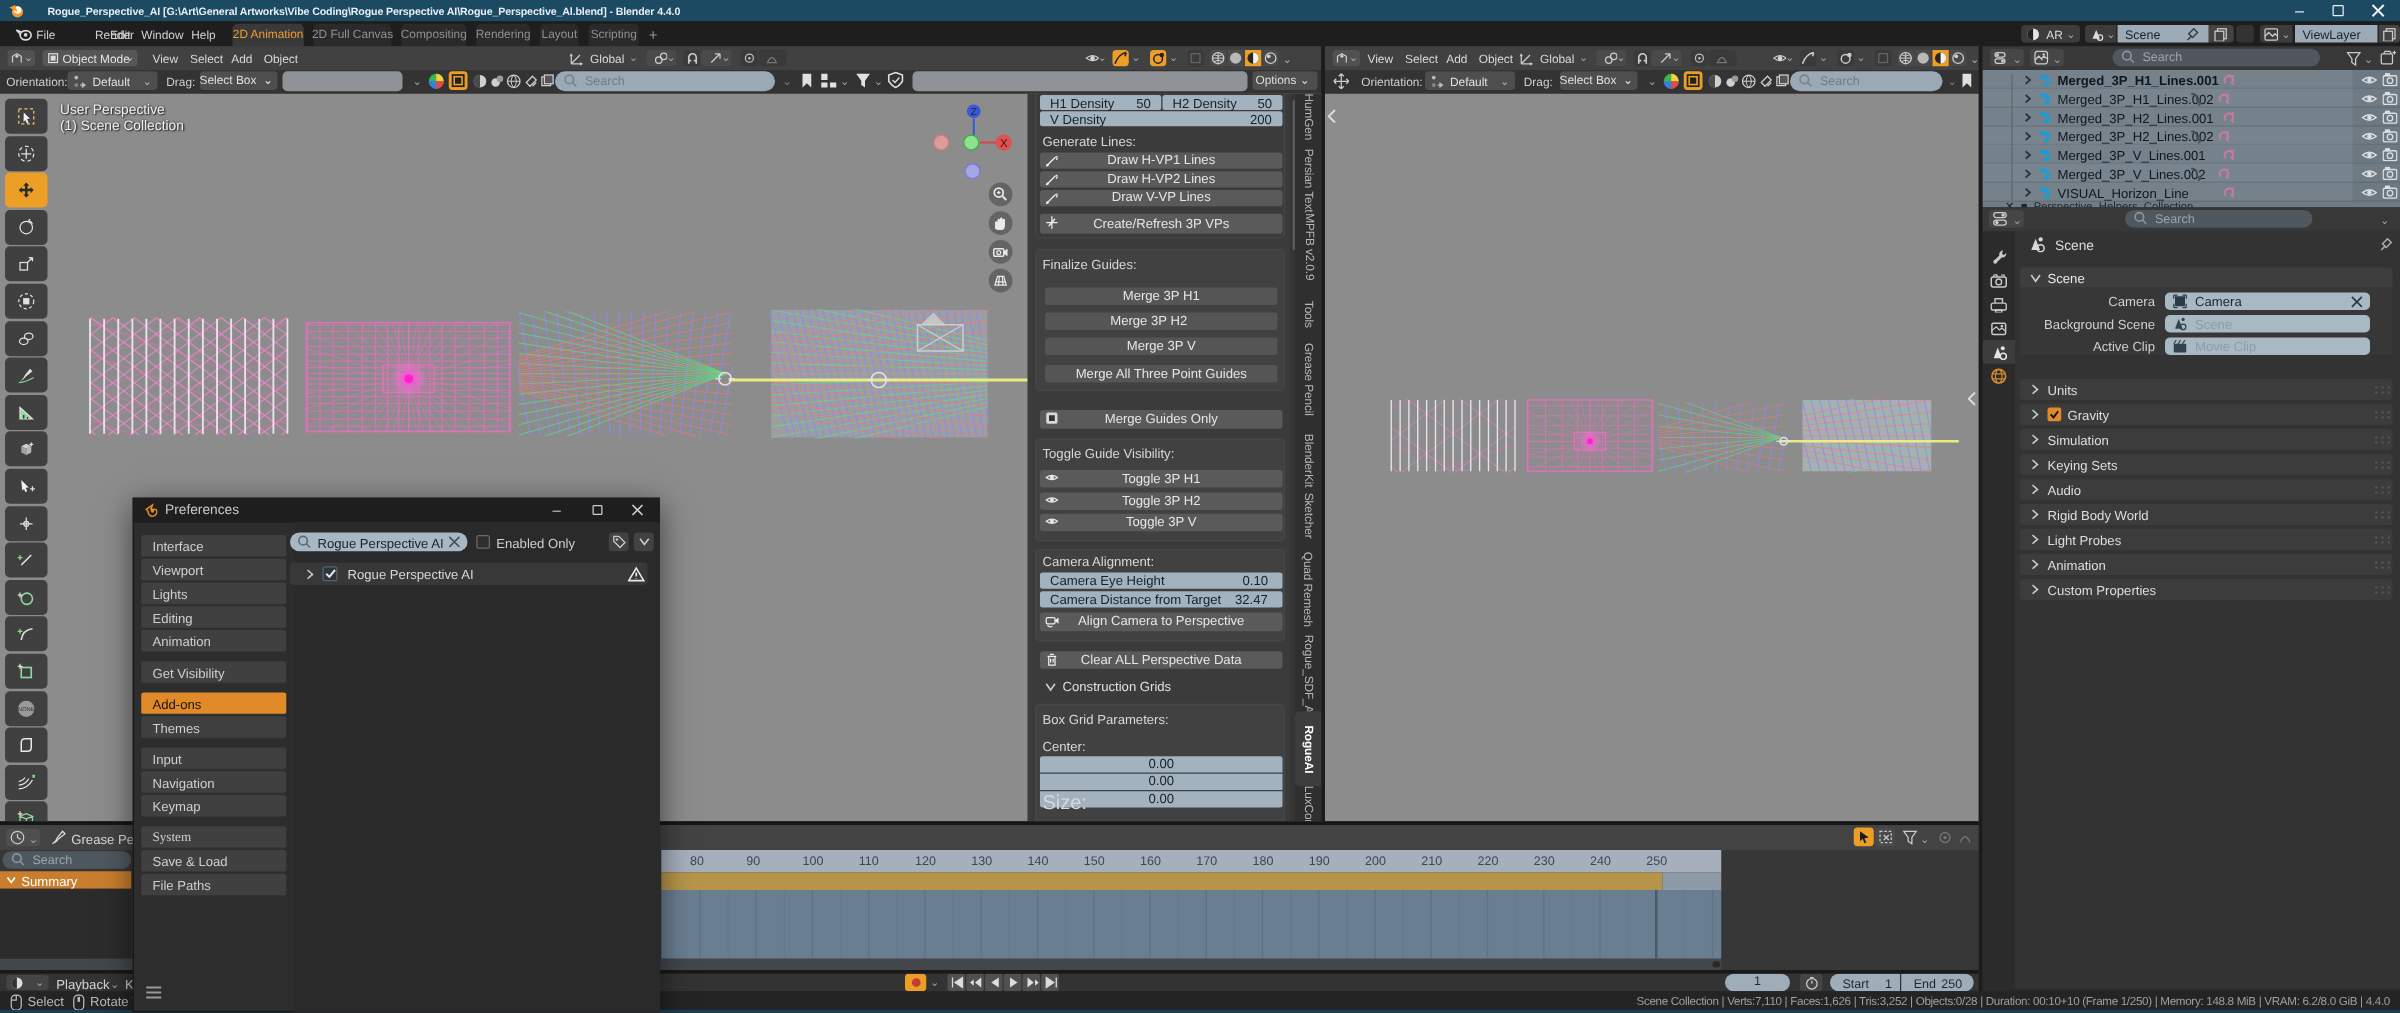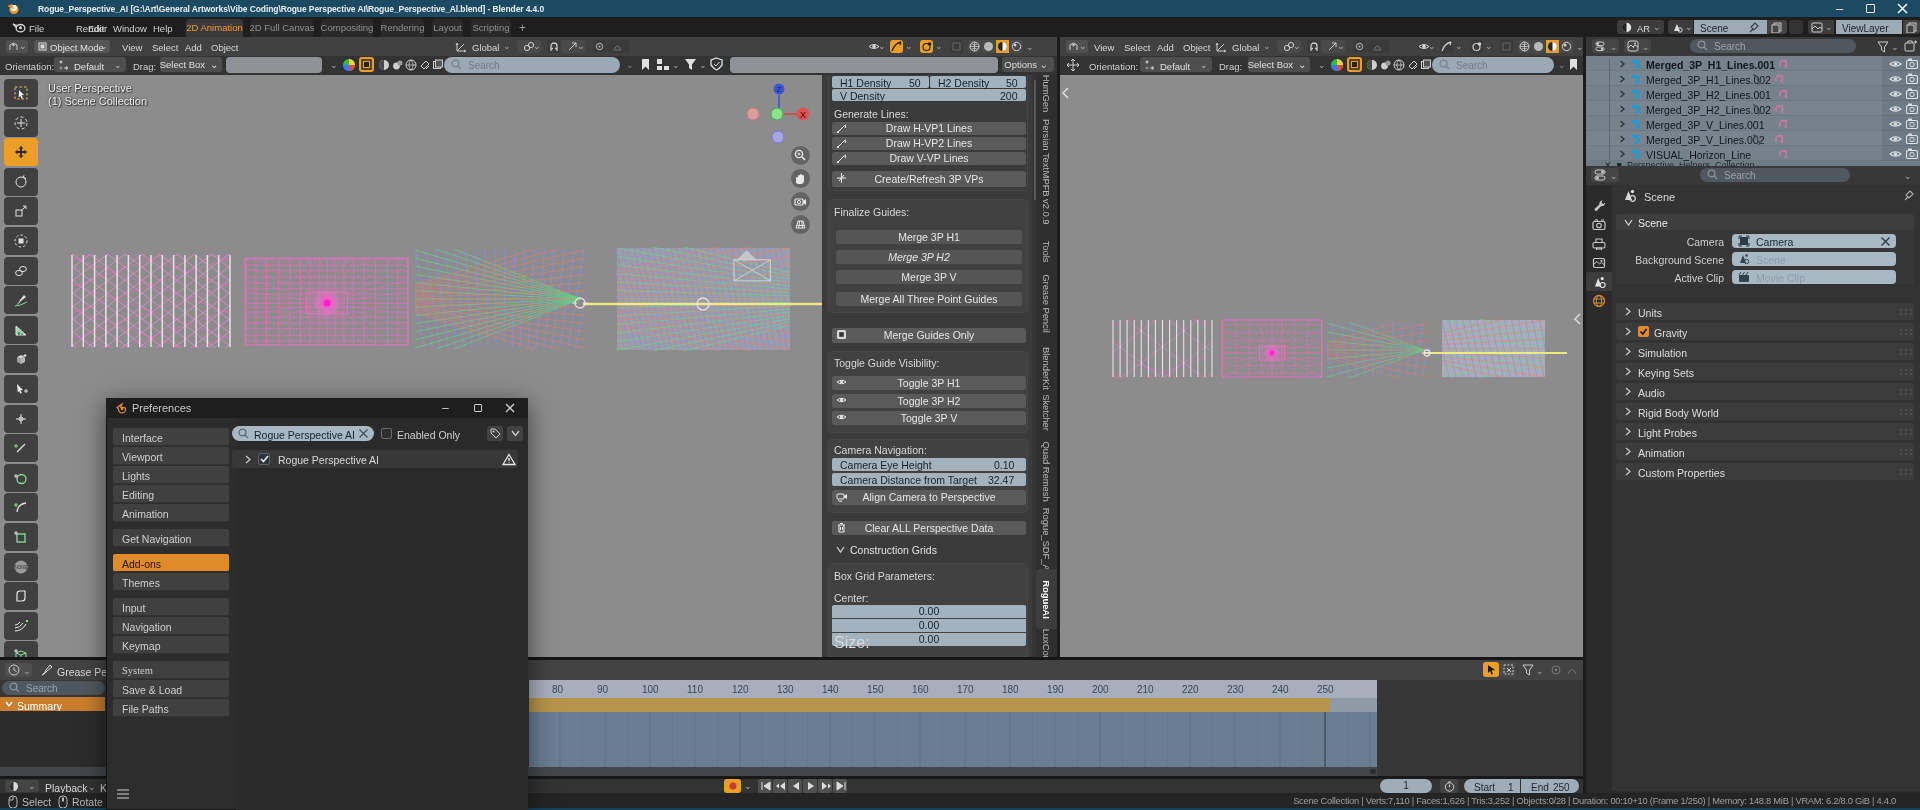--- a/index.html
+++ b/index.html
@@ -704,21 +704,21 @@
       <div style="position:absolute;left:6px;top:96px;width:194px;height:16px;background:#5a5a5a;border-radius:2.5px;"></div>
       <svg style="position:absolute;left:10px;top:97px;" width="11" height="14" viewBox="0 0 11 14">
         <path d="M1 6 H10 M5.5 1 V11 M3 9 L8 3" stroke="#eee" fill="none"></path>
       </svg>
       <div style="position:absolute;left:6px;top:96px;width:194px;height:16px;font-size:10.5px;color:#e6e6e6;display:flex;align-items:center;justify-content:center;white-space:nowrap;line-height:1;">Create/Refresh 3P VPs</div>
       <div style="position:absolute;left:2px;top:124px;width:200px;height:114px;border:1px solid #474747;border-radius:4px;background:#414141;"></div>
       <div style="position:absolute;left:8px;top:132px;font-size:10.5px;color:#d8d8d8;white-space:nowrap;line-height:1;">Finalize Guides:</div>
       <div style="position:absolute;left:10px;top:155px;width:186px;height:14px;background:#555;border-radius:2.5px;"></div>
       <div style="position:absolute;left:10px;top:155px;width:186px;height:14px;font-size:10.5px;color:#e6e6e6;display:flex;align-items:center;justify-content:center;white-space:nowrap;line-height:1;">Merge 3P H1</div>
       <div style="position:absolute;left:10px;top:175px;width:186px;height:14px;background:#555;border-radius:2.5px;"></div>
-      <div style="position:absolute;left:10px;top:175px;width:166px;height:14px;font-size:10.5px;color:#e6e6e6;display:flex;align-items:center;justify-content:center;white-space:nowrap;line-height:1;font-style:italic;">Merge 3P H2</div>
+      <div style="position:absolute;left:10px;top:175px;width:166px;height:14px;font-size:10.5px;color:#e6e6e6;display:flex;align-items:center;justify-content:center;white-space:nowrap;line-height:1;">Merge 3P H2</div>
       <div style="position:absolute;left:10px;top:195px;width:186px;height:14px;background:#555;border-radius:2.5px;"></div>
       <div style="position:absolute;left:10px;top:195px;width:186px;height:14px;font-size:10.5px;color:#e6e6e6;display:flex;align-items:center;justify-content:center;white-space:nowrap;line-height:1;">Merge 3P V</div>
       <div style="position:absolute;left:10px;top:217px;width:186px;height:14px;background:#555;border-radius:2.5px;"></div>
       <div style="position:absolute;left:10px;top:217px;width:186px;height:14px;font-size:10.5px;color:#e6e6e6;display:flex;align-items:center;justify-content:center;white-space:nowrap;line-height:1;">Merge All Three Point Guides</div>
       <div style="position:absolute;left:6px;top:253px;width:194px;height:15px;background:#5a5a5a;border-radius:2.5px;"></div>
       <svg style="position:absolute;left:10px;top:254px;" width="11" height="13" viewBox="0 0 11 13">
         <rect x="1" y="1" width="9" height="9" rx="1.5" fill="#d8d8d8"></rect>
         <rect x="3.2" y="3.2" width="4.6" height="4.6" fill="#333"></rect>
       </svg>
       <div style="position:absolute;left:6px;top:253px;width:194px;height:15px;font-size:10.5px;color:#e6e6e6;display:flex;align-items:center;justify-content:center;white-space:nowrap;line-height:1;">Merge Guides Only</div>
@@ -736,21 +736,21 @@
         <circle cx="5.5" cy="5" r="1.6" fill="#e8e8e8"></circle>
       </svg>
       <div style="position:absolute;left:6px;top:319px;width:194px;height:14px;font-size:10.5px;color:#e6e6e6;display:flex;align-items:center;justify-content:center;white-space:nowrap;line-height:1;">Toggle 3P H2</div>
       <div style="position:absolute;left:6px;top:336px;width:194px;height:14px;background:#5a5a5a;border-radius:2.5px;"></div>
       <svg style="position:absolute;left:10px;top:337px;" width="11" height="12" viewBox="0 0 11 12">
         <path d="M1 5 Q5.5 1.5 10 5 Q5.5 8.5 1 5 Z" fill="none" stroke="#e8e8e8"></path>
         <circle cx="5.5" cy="5" r="1.6" fill="#e8e8e8"></circle>
       </svg>
       <div style="position:absolute;left:6px;top:336px;width:194px;height:14px;font-size:10.5px;color:#e6e6e6;display:flex;align-items:center;justify-content:center;white-space:nowrap;line-height:1;">Toggle 3P V</div>
       <div style="position:absolute;left:2px;top:364px;width:200px;height:74px;border:1px solid #474747;border-radius:4px;background:#414141;"></div>
-      <div style="position:absolute;left:8px;top:370px;font-size:10.5px;color:#d8d8d8;white-space:nowrap;line-height:1;">Camera Navigation:</div>
+      <div style="position:absolute;left:8px;top:370px;font-size:10.5px;color:#d8d8d8;white-space:nowrap;line-height:1;">Camera Alignment:</div>
       <div style="position:absolute;left:6px;top:383px;width:194px;height:13px;background:#a2b3bf;border-radius:2px;"></div>
       <div style="position:absolute;left:14px;top:385px;font-size:10.5px;color:#15222c;white-space:nowrap;line-height:1;">Camera Eye Height</div>
       <div style="position:absolute;left:168px;top:385px;font-size:10.5px;color:#15222c;white-space:nowrap;line-height:1;">0.10</div>
       <div style="position:absolute;left:6px;top:398px;width:194px;height:13px;background:#a2b3bf;border-radius:2px;"></div>
       <div style="position:absolute;left:14px;top:400px;font-size:10.5px;color:#15222c;white-space:nowrap;line-height:1;">Camera Distance from Target</div>
       <div style="position:absolute;left:162px;top:400px;font-size:10.5px;color:#15222c;white-space:nowrap;line-height:1;">32.47</div>
       <div style="position:absolute;left:6px;top:415px;width:194px;height:15px;background:#5a5a5a;border-radius:2.5px;"></div>
       <svg style="position:absolute;left:10px;top:416px;" width="11" height="13" viewBox="0 0 11 13">
         <rect x="1" y="3" width="7" height="5" rx="1" fill="none" stroke="#eee"></rect>
         <path d="M8 5 l3-2 v5 l-3-2" fill="#eee"></path>
@@ -1723,21 +1723,21 @@
     <svg style="position:absolute;left:8px;top:2px;" width="10" height="13" viewBox="0 0 10 13">
       <rect x="1" y="1" width="8" height="12" rx="3.5" fill="none" stroke="#bbb"></rect>
       <path d="M1 5 h4 V1" stroke="#bbb" fill="none"></path>
     </svg>
     <div style="position:absolute;left:22px;top:4px;font-size:10.5px;color:#b9b9b9;white-space:nowrap;line-height:1;">Select</div>
     <svg style="position:absolute;left:58px;top:2px;" width="10" height="13" viewBox="0 0 10 13">
       <rect x="1" y="1" width="8" height="12" rx="3.5" fill="none" stroke="#bbb"></rect>
       <rect x="4" y="2.5" width="2" height="4" fill="#bbb"></rect>
     </svg>
     <div style="position:absolute;left:72px;top:4px;font-size:10.5px;color:#b9b9b9;white-space:nowrap;line-height:1;">Rotate View</div>
-    <div style="position:absolute;left:0px;top:4px;font-size:9.3px;color:#9f9f9f;white-space:nowrap;line-height:1;left:auto;right:24px;letter-spacing:-0.25px;">Scene Collection | Verts:7,110 | Faces:1,626 | Tris:3,252 | Objects:0/28 | Duration: 00:10+10 (Frame 1/250) | Memory: 148.8 MiB | VRAM: 6.2/8.0 GiB | 4.4.0</div>
+    <div style="position:absolute;left:0px;top:4px;font-size:9.3px;color:#9f9f9f;white-space:nowrap;line-height:1;left:auto;right:8px;letter-spacing:-0.25px;">Scene Collection | Verts:7,110 | Faces:1,626 | Tris:3,252 | Objects:0/28 | Duration: 00:10+10 (Frame 1/250) | Memory: 148.8 MiB | VRAM: 6.2/8.0 GiB | 4.4.0</div>
   </div>
 <div style="position:absolute;left:0px;top:808px;width:1920px;height:2px;background:#14425c;"></div>
 <div style="position:absolute;left:106px;top:398px;width:422px;height:412px;overflow:hidden;box-shadow:0 6px 24px rgba(0,0,0,0.55);z-index:50;">
     <div style="position:absolute;left:0px;top:0px;width:422px;height:412px;background:#2d2d2d;border:1px solid #121212;"></div>
     <div style="position:absolute;left:0px;top:0px;width:422px;height:20px;background:#1e1e1e;"></div>
     <svg style="position:absolute;left:7px;top:4px;" width="13" height="12" viewBox="0 0 13 12">
       <path d="M4 5.5 L9 2 L7.7 5.2 L12 5.7 A3.5 3.5 0 1 1 5.5 7.2 Z" fill="none" stroke="#e78c28" stroke-width="1.2"></path>
       <circle cx="9" cy="6.8" r="1.4" fill="#e78c28"></circle>
     </svg>
     <div style="position:absolute;left:26px;top:5px;font-size:11px;color:#c8c8c8;white-space:nowrap;line-height:1;">Preferences</div>
@@ -1750,21 +1750,21 @@
     <div style="position:absolute;left:16px;top:35px;font-size:10.5px;color:#cfcfcf;white-space:nowrap;line-height:1;">Interface</div>
     <div style="position:absolute;left:7px;top:49px;width:116px;height:18px;background:#404040;border-bottom:1px solid #333;border-radius:2px;"></div>
     <div style="position:absolute;left:16px;top:54px;font-size:10.5px;color:#cfcfcf;white-space:nowrap;line-height:1;">Viewport</div>
     <div style="position:absolute;left:7px;top:68px;width:116px;height:18px;background:#404040;border-bottom:1px solid #333;border-radius:2px;"></div>
     <div style="position:absolute;left:16px;top:73px;font-size:10.5px;color:#cfcfcf;white-space:nowrap;line-height:1;">Lights</div>
     <div style="position:absolute;left:7px;top:87px;width:116px;height:18px;background:#404040;border-bottom:1px solid #333;border-radius:2px;"></div>
     <div style="position:absolute;left:16px;top:92px;font-size:10.5px;color:#cfcfcf;white-space:nowrap;line-height:1;">Editing</div>
     <div style="position:absolute;left:7px;top:106px;width:116px;height:18px;background:#404040;border-bottom:1px solid #333;border-radius:2px;"></div>
     <div style="position:absolute;left:16px;top:111px;font-size:10.5px;color:#cfcfcf;white-space:nowrap;line-height:1;">Animation</div>
     <div style="position:absolute;left:7px;top:131px;width:116px;height:18px;background:#404040;border-bottom:1px solid #333;border-radius:2px;"></div>
-    <div style="position:absolute;left:16px;top:136px;font-size:10.5px;color:#cfcfcf;white-space:nowrap;line-height:1;">Get Navigation</div>
+    <div style="position:absolute;left:16px;top:136px;font-size:10.5px;color:#cfcfcf;white-space:nowrap;line-height:1;">Get Visibility</div>
     <div style="position:absolute;left:7px;top:156px;width:116px;height:18px;background:#e08a2a;border-bottom:1px solid #333;border-radius:2px;"></div>
     <div style="position:absolute;left:16px;top:161px;font-size:10.5px;color:#1d1406;white-space:nowrap;line-height:1;">Add-ons</div>
     <div style="position:absolute;left:7px;top:175px;width:116px;height:18px;background:#404040;border-bottom:1px solid #333;border-radius:2px;"></div>
     <div style="position:absolute;left:16px;top:180px;font-size:10.5px;color:#cfcfcf;white-space:nowrap;line-height:1;">Themes</div>
     <div style="position:absolute;left:7px;top:200px;width:116px;height:18px;background:#404040;border-bottom:1px solid #333;border-radius:2px;"></div>
     <div style="position:absolute;left:16px;top:205px;font-size:10.5px;color:#cfcfcf;white-space:nowrap;line-height:1;">Input</div>
     <div style="position:absolute;left:7px;top:219px;width:116px;height:18px;background:#404040;border-bottom:1px solid #333;border-radius:2px;"></div>
     <div style="position:absolute;left:16px;top:224px;font-size:10.5px;color:#cfcfcf;white-space:nowrap;line-height:1;">Navigation</div>
     <div style="position:absolute;left:7px;top:238px;width:116px;height:18px;background:#404040;border-bottom:1px solid #333;border-radius:2px;"></div>
     <div style="position:absolute;left:16px;top:243px;font-size:10.5px;color:#cfcfcf;white-space:nowrap;line-height:1;">Keymap</div>

